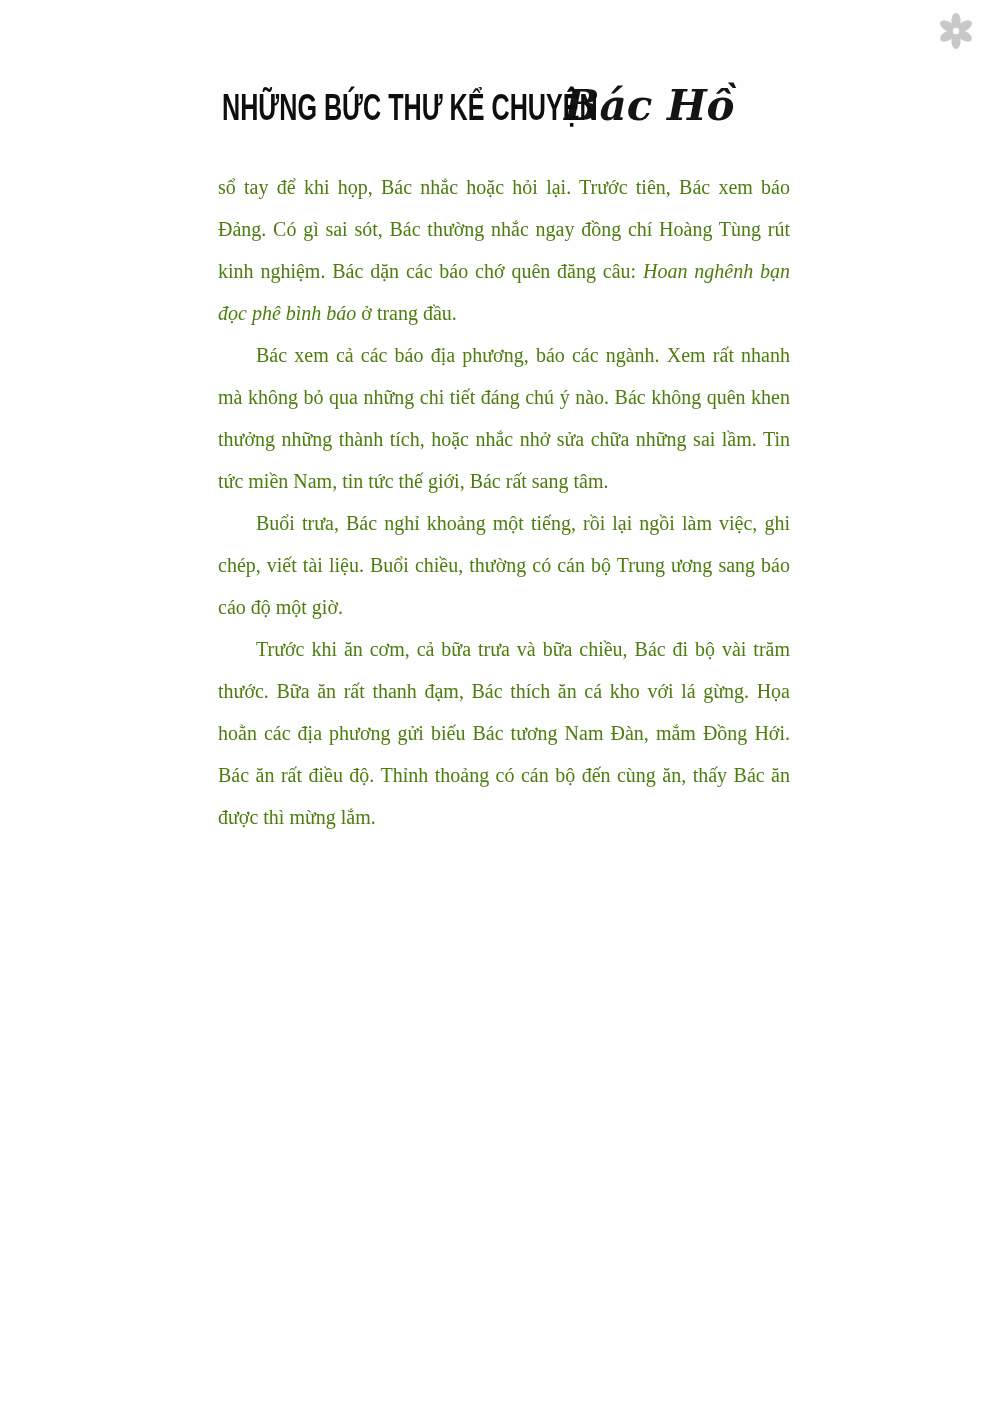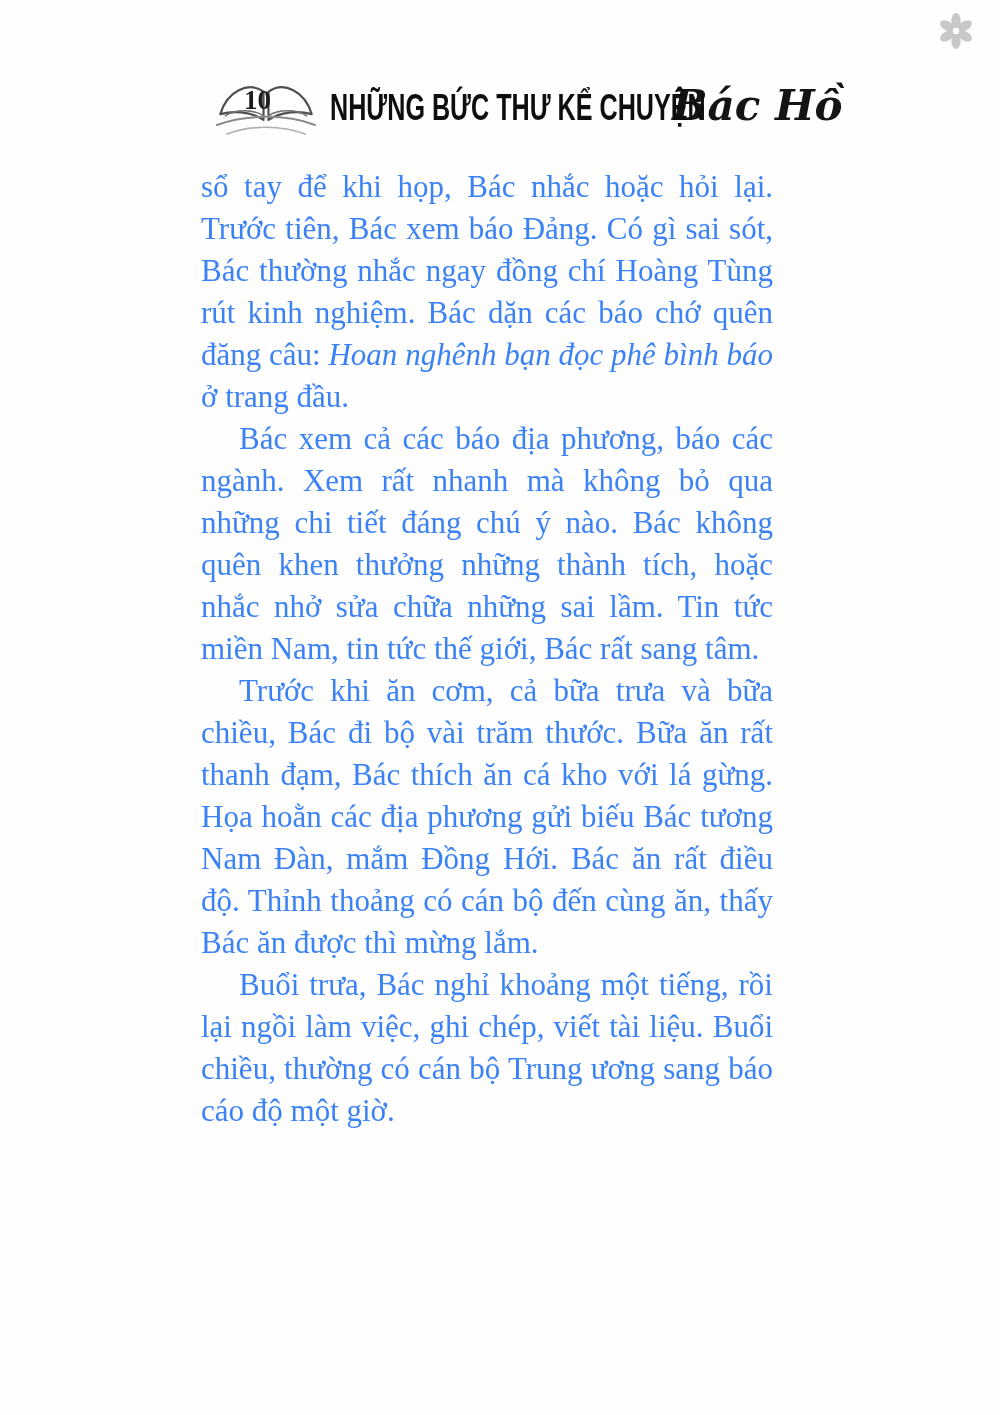--- a/index.html
+++ b/index.html
@@ -74,24 +74,24 @@
     font-weight: 700;
     font-size: 42px;
     color: #141414;
     margin-left: 10px;
   }
 
   
   .body-text {
     position: absolute;
     top: 166px;
-    left: 201px;
+    left: 218px;
     width: 572px;
-    color: #3b82f6;
-    font-size: 31px;
+    color: #4d7c0f;
+    font-size: 20px;
     line-height: 42px;
     text-align: justify;
     text-justify: inter-word;
   }
   .para { margin: 0; text-indent: 38px; }
   .para.no-indent { text-indent: 0; }
   .para em { font-style: italic; }
 </style>
 </head>
 <body>
@@ -104,44 +104,28 @@
       <ellipse cx="19" cy="9" rx="4.6" ry="8" transform="rotate(60 19 19)"></ellipse>
       <ellipse cx="19" cy="9" rx="4.6" ry="8" transform="rotate(120 19 19)"></ellipse>
       <ellipse cx="19" cy="9" rx="4.6" ry="8" transform="rotate(180 19 19)"></ellipse>
       <ellipse cx="19" cy="9" rx="4.6" ry="8" transform="rotate(240 19 19)"></ellipse>
       <ellipse cx="19" cy="9" rx="4.6" ry="8" transform="rotate(300 19 19)"></ellipse>
     </g>
     <circle cx="19" cy="19" r="3.2" fill="#fefefe"></circle>
   </svg>
 
   <header class="header">
-    <div class="book-badge">
-      <svg viewBox="0 0 130 90" aria-hidden="true">
-        <g fill="none" stroke-linecap="round" stroke-linejoin="round">
-
-          <path d="M10 50 C18 22 44 10 62 23 L62 57 C46 46 24 46 10 50 Z" fill="#ffffff" stroke="#4f4f4f" stroke-width="2.6"></path>
-
-          <path d="M120 50 C112 22 86 10 68 23 L68 57 C84 46 106 46 120 50 Z" fill="#ffffff" stroke="#4f4f4f" stroke-width="2.6"></path>
-
-          <path d="M16 52 C28 44 50 44 62 52 M68 52 C80 44 102 44 114 52" stroke="#6f6f6f" stroke-width="1.8"></path>
-
-          <path d="M6 63 C40 50 90 50 124 63" stroke="#8a8a8a" stroke-width="2.4"></path>
-          <path d="M18 74 C46 63 84 63 112 74" stroke="#b0b0b0" stroke-width="2"></path>
-        </g>
-      </svg>
-      <span class="page-num">10</span>
-    </div>
     <h1 class="title">
       <span class="title-caps-wrap"><span class="title-caps">NHỮNG BỨC THƯ KỂ CHUYỆN</span></span>
       <span class="title-script">Bác Hồ</span>
     </h1>
   </header>
 
   <main class="body-text">
     <p class="para no-indent">
       <span>sổ tay để khi họp, Bác nhắc hoặc hỏi lại. Trước tiên, Bác xem báo Đảng. Có gì sai sót, Bác thường nhắc ngay đồng chí Hoàng Tùng rút kinh nghiệm. Bác dặn các báo chớ quên đăng câu: </span><em>Hoan nghênh bạn đọc phê bình báo</em><span> ở trang đầu.</span>
     </p>
     <p class="para">Bác xem cả các báo địa phương, báo các ngành. Xem rất nhanh mà không bỏ qua những chi tiết đáng chú ý nào. Bác không quên khen thưởng những thành tích, hoặc nhắc nhở sửa chữa những sai lầm. Tin tức miền Nam, tin tức thế giới, Bác rất sang tâm.</p>
+    <p class="para">Buổi trưa, Bác nghỉ khoảng một tiếng, rồi lại ngồi làm việc, ghi chép, viết tài liệu. Buổi chiều, thường có cán bộ Trung ương sang báo cáo độ một giờ.</p>
     <p class="para">Trước khi ăn cơm, cả bữa trưa và bữa chiều, Bác đi bộ vài trăm thước. Bữa ăn rất thanh đạm, Bác thích ăn cá kho với lá gừng. Họa hoằn các địa phương gửi biếu Bác tương Nam Đàn, mắm Đồng Hới. Bác ăn rất điều độ. Thỉnh thoảng có cán bộ đến cùng ăn, thấy Bác ăn được thì mừng lắm.</p>
-    <p class="para">Buổi trưa, Bác nghỉ khoảng một tiếng, rồi lại ngồi làm việc, ghi chép, viết tài liệu. Buổi chiều, thường có cán bộ Trung ương sang báo cáo độ một giờ.</p>
   </main>
 
 </div>
 
 </body></html>

